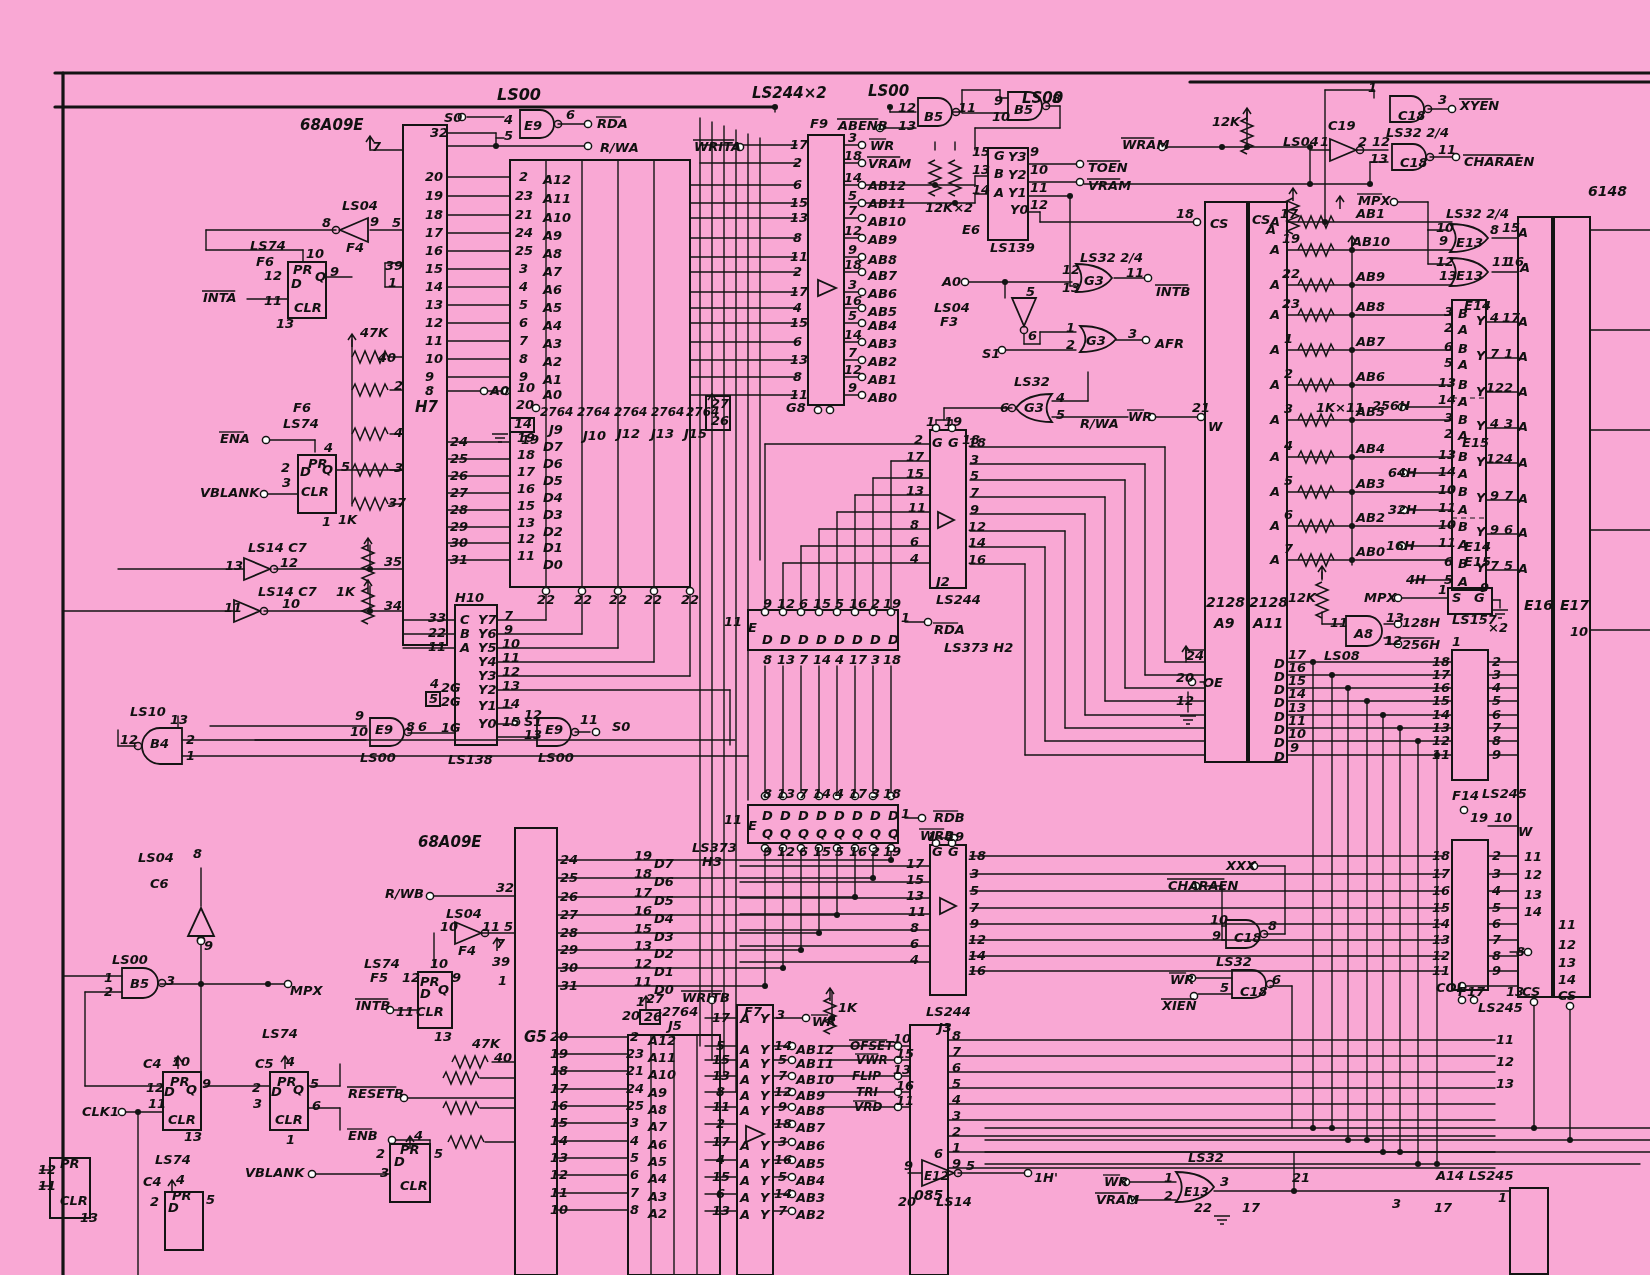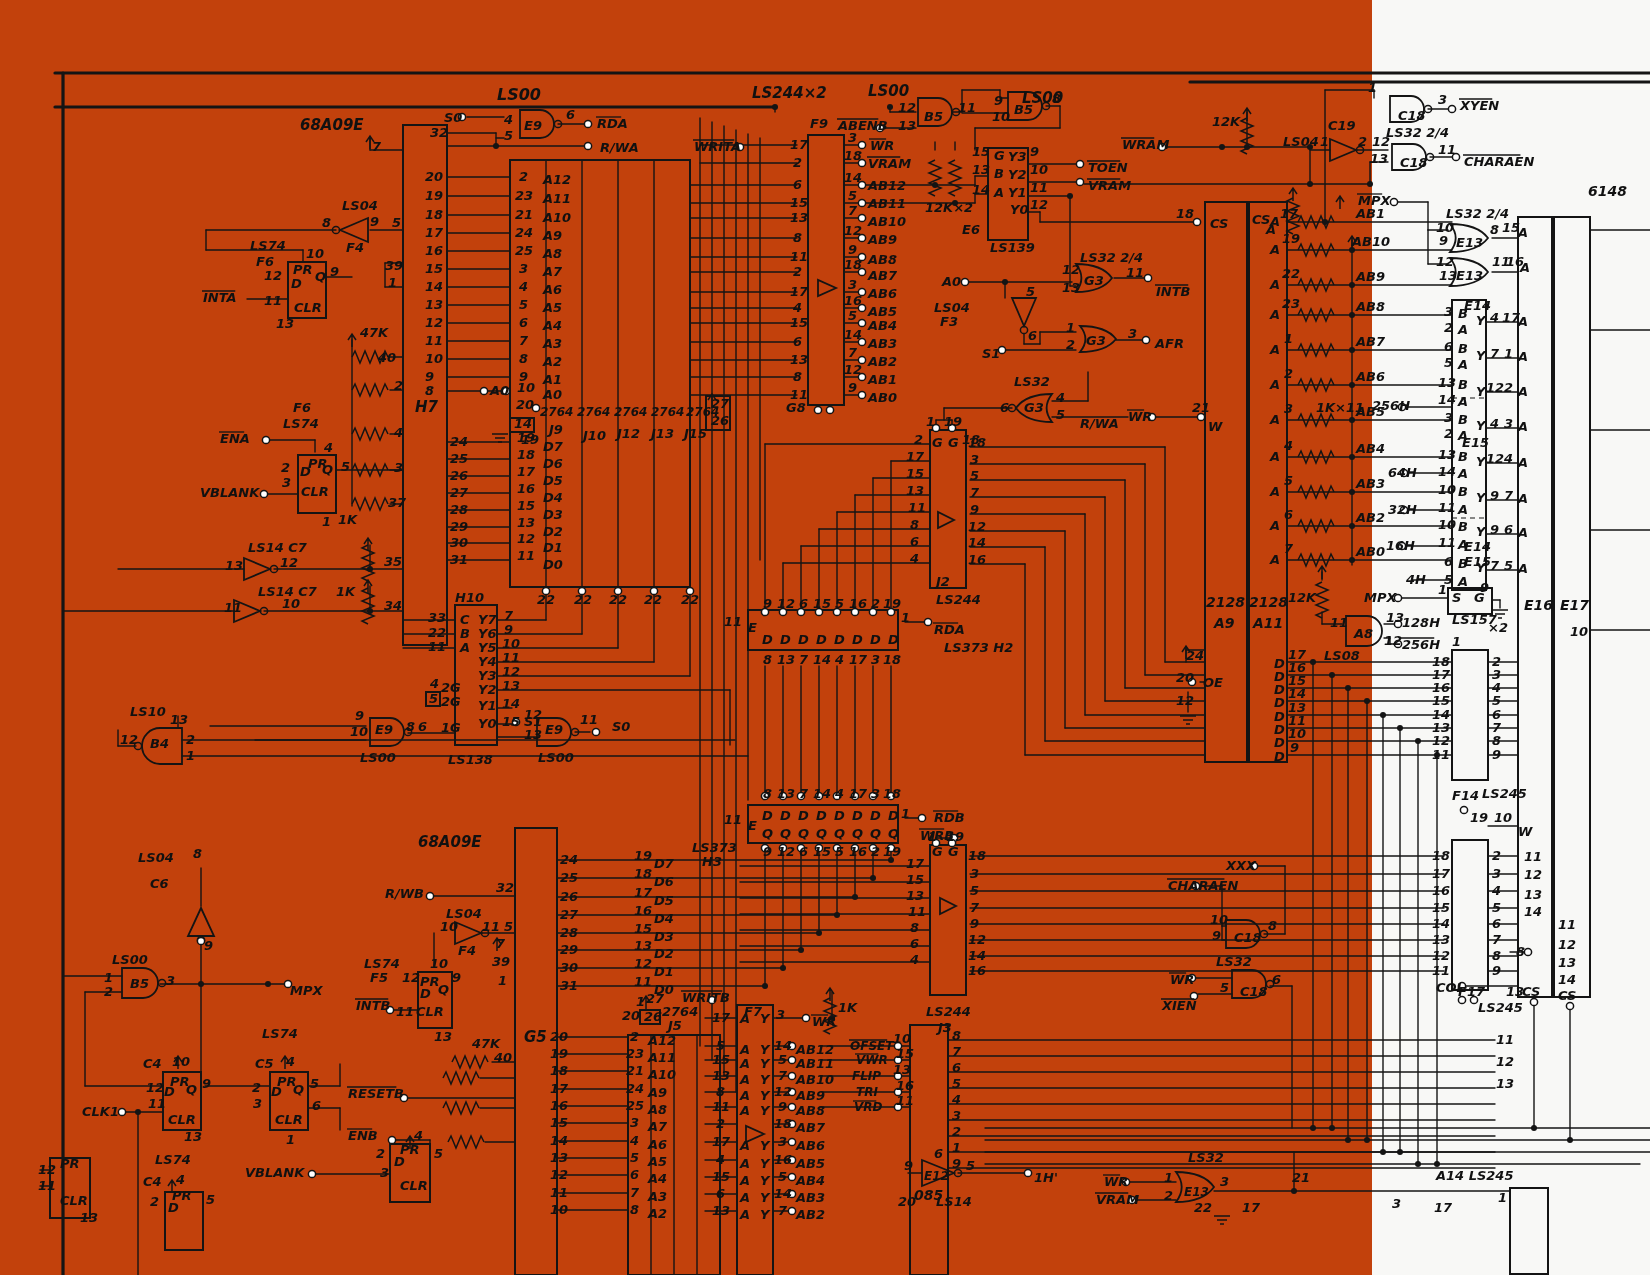--- a/index.html
+++ b/index.html
@@ -1,16 +1,16 @@
 <!DOCTYPE html>
 <html><head>
 <meta charset="utf-8">
 <style>
   html,body{margin:0;padding:0;background:#f8f8f6;}
-  #stage{position:relative;width:1372px;height:1275px;background:#c2410c;}
+  #stage{position:relative;width:1650px;height:1275px;background:#f9a8d4;}
   svg{position:absolute;left:0;top:0;}
   svg text{font-family:"DejaVu Sans",sans-serif;font-style:italic;font-weight:600;fill:#111;}
 </style>
 </head>
 <body>
 
 <div id="stage">
   <svg id="cv" width="1650" height="1275" viewBox="0 0 1650 1275" xmlns="http://www.w3.org/2000/svg">
       <line x1="55" y1="73" x2="1650" y2="73" stroke="#141414" stroke-width="3.2" stroke-linecap="round"></line>
       <line x1="63" y1="73" x2="63" y2="1275" stroke="#141414" stroke-width="3.2" stroke-linecap="round"></line>

